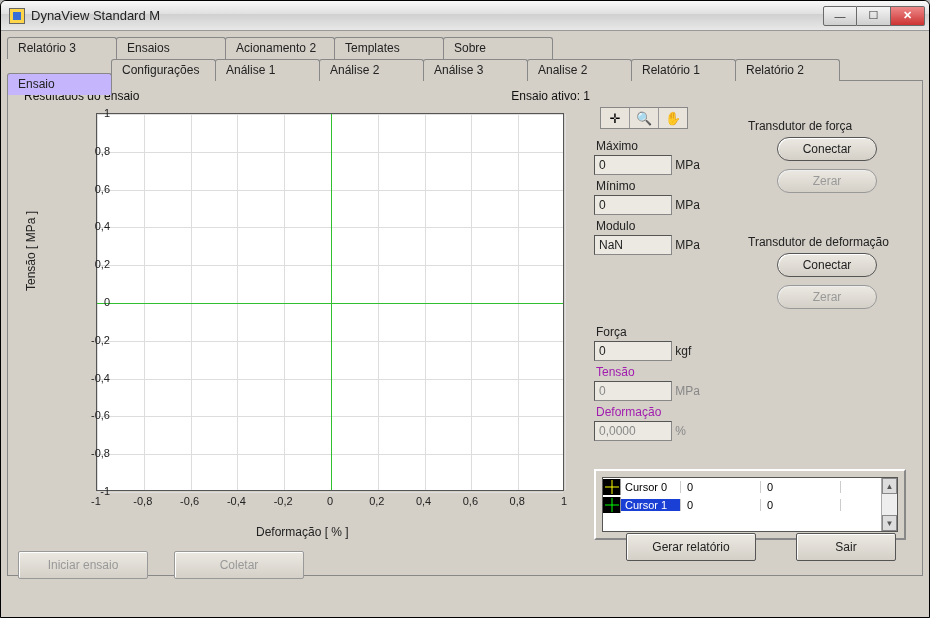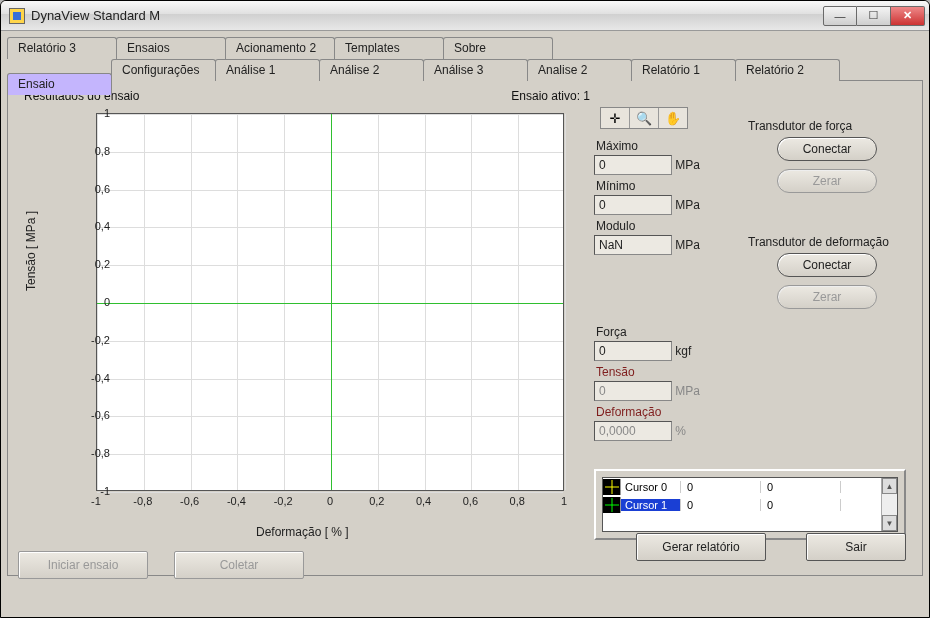--- a/index.html
+++ b/index.html
@@ -69,21 +69,21 @@
   .ytick{position:absolute;right:472px;width:40px;text-align:right;font-size:11px;color:#222;}
   .xtick{position:absolute;top:388px;width:40px;text-align:center;font-size:11px;color:#222;}
   .toolbar-icons{
     position:absolute;left:592px;top:26px;width:88px;height:22px;
     display:flex;border:1px solid #888;background:#e8e4dc;
   }
   .ticon{flex:1;border-right:1px solid #999;display:flex;align-items:center;justify-content:center;font-size:13px;cursor:pointer;}
   .ticon:last-child{border-right:none;}
   .field-block{position:absolute;left:586px;width:140px;}
   .flabel{color:#222;margin:4px 0 2px 2px;}
-  .flabel.dim{color:#7f1d1d;}
+  .flabel.dim{color:#a21caf;}
   .fval{
     display:inline-block;width:78px;height:20px;padding:2px 4px;
     background:#ece9e2;border:1px solid #888;border-top-color:#555;border-left-color:#555;
     color:#222;
   }
   .fval.ro{color:#888;}
   .funit{display:inline-block;color:#222;}
   .funit.dim{color:#888;}
   .right-panel{position:absolute;right:14px;top:34px;width:162px;}
   .grp-label{color:#222;margin:4px 0 4px 2px;}
@@ -296,18 +296,18 @@
             <div class="arr" style="position:absolute;bottom:0;left:0;right:0">▼</div>
           </div>
         </div>
       </div>
 
       <div class="action-row">
         <button class="abtn dim">Iniciar ensaio</button>
         <button class="abtn dim">Coletar</button>
         <div class="spacer"></div>
         <button class="abtn" style="margin-right:40px">Gerar relatório</button>
-        <button class="abtn" style="width:100px;margin-right:2px">Sair</button>
+        <button class="abtn" style="width:100px;margin-right:12px">Sair</button>
       </div>
 
     </div>
   </div>
 </div>
 
 </body></html>

